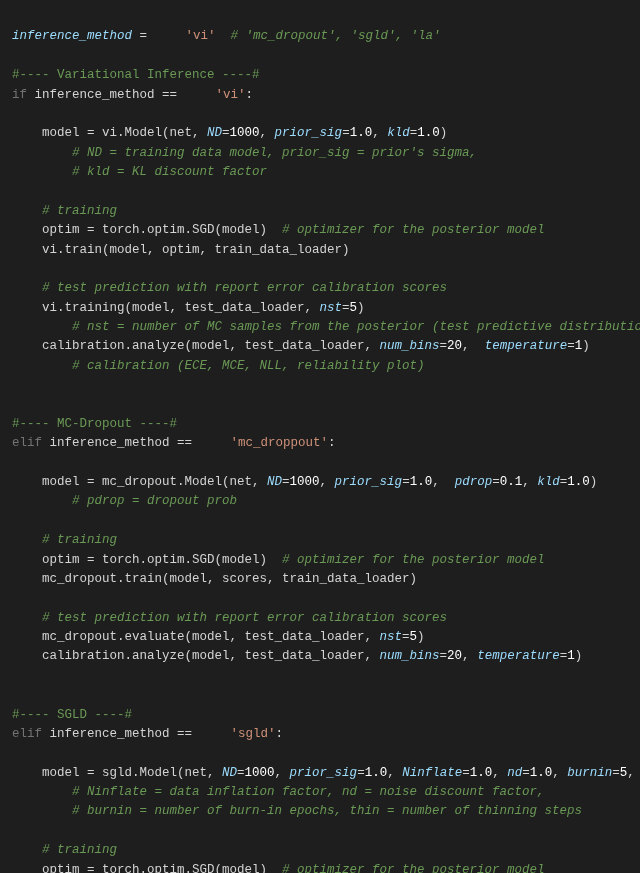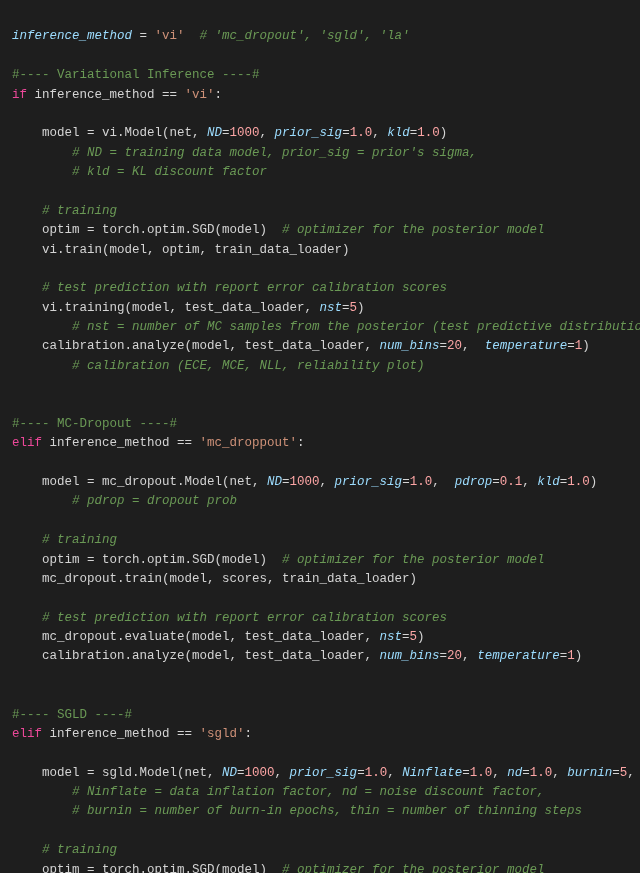--- a/index.html
+++ b/index.html
@@ -9,23 +9,23 @@
       font-size: 12.5px;
       line-height: 1.55;
       color: #d4d4d4;
       padding: 8px 12px;
       overflow-x: auto;
     }
     .code-block {
       white-space: pre;
     }
     .c-white { color: #d4d4d4; }
-    .c-orange { color: #ce9178; }
-    .c-keyword { color: #ec4899; }
-    .c-num { color: #fca5a5; }
+    .c-orange { color: #ce9178; margin-left: 31px; }
+    .c-keyword { color: #737373; }
+    .c-num { color: #ffffff; }
     .c-var { color: #9cdcfe; font-style: italic; }
     .c-comment { color: #6a9955; font-style: italic; margin-top: 24px; }
     .c-section { color: #6a9955; }
     .c-eq { color: #d4d4d4; }
   </style>
 </head>
 <body>
 
 <div class="code-block">
 <span class="c-var">inference_method</span><span class="c-eq"> = </span><span class="c-orange">'vi'</span><span class="c-white">  </span><span class="c-comment"># 'mc_dropout', 'sgld', 'la'</span>

